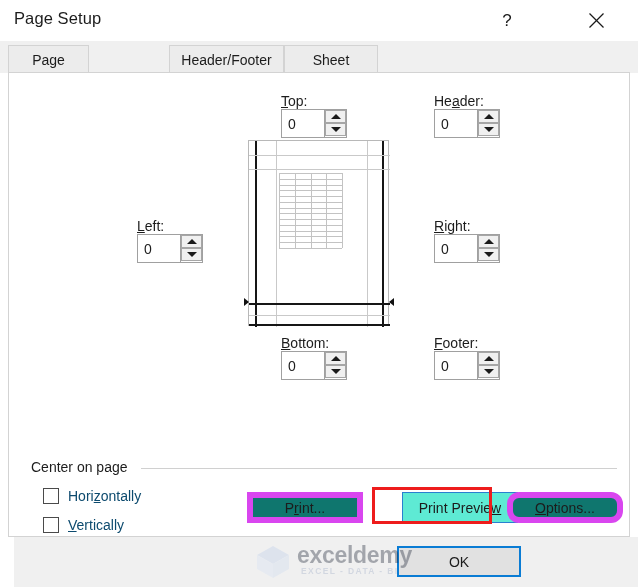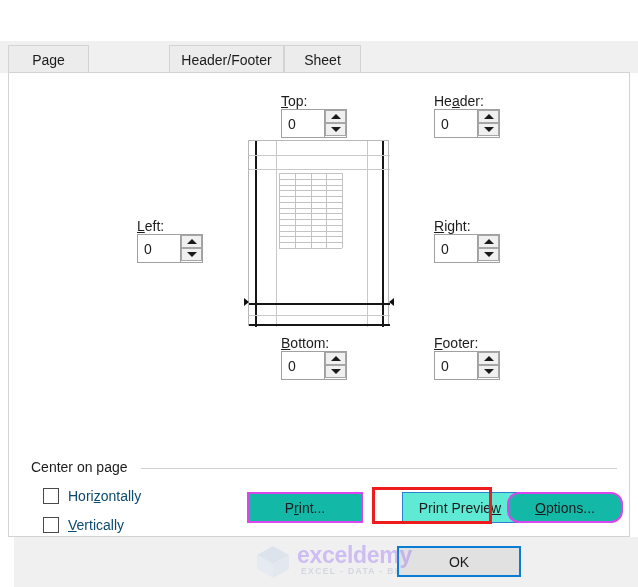--- a/index.html
+++ b/index.html
@@ -61,21 +61,21 @@
   .tab.selected {
     background: #ffffff;
     border-color: #d3d3d3;
     top: 2px;
     height: 31px;
     z-index: 3;
   }
   #tab0 { left: 8px;   width: 81px; }
   #tab1 { left: 89px;  width: 80px; }
   #tab2 { left: 169px; width: 115px; }
-  #tab3 { left: 284px; width: 77px; }
+  #tab3 { left: 284px; width: 94px; }
 
   
   .panel {
     position: absolute; left: 8px; top: 72px;
     width: 622px; height: 465px;
     background: #ffffff;
     border: 1px solid #d3d3d3;
     box-sizing: border-box;
   }
 
@@ -193,22 +193,22 @@
     box-sizing: border-box;
     margin-right: 9px;
   }
   .checkrow span {
     font-size: 14px; color: #0c4a6e;
   }
 
   
   .btn {
     position: absolute;
-    background: #14b8a6;
-    border: 2px solid #d946ef;
+    background: #0f766e;
+    border: 6px solid #d946ef;
     box-sizing: border-box;
     display: flex; align-items: center; justify-content: center;
     font-size: 14px; color: #1c1c1c;
     cursor: default;
   }
   .btn.focus-blue {
     background: #5eead4;
     border: 1px solid #2a7fd0;
     margin-left: 25px;
   }
@@ -232,34 +232,46 @@
 
   
   .watermark {
     position: absolute; left: 247px; top: 542px;
     width: 168px; height: 38px;
     opacity: 0.34;
   }
   .wm-text {
     position: absolute; left: 50px; top: 0px;
     font-size: 23px; font-weight: bold;
-    color: #8b5cf6; letter-spacing: -0.3px;
+    color: #0f172a; letter-spacing: -0.3px;
   }
   .wm-sub {
     position: absolute; left: 54px; top: 24px;
     font-size: 8.5px; letter-spacing: 1.4px;
     color: #9aa8c4; font-weight: bold;
   }
   .wm-cube { position: absolute; left: 6px; top: 2px; }
 </style>
 </head>
 <body>
 
 <div class="dialog">
 
+  <div class="titlebar">
+    <div class="title-text">Page Setup</div>
+    <div class="tb-btn tb-help">
+      <span>?</span>
+    </div>
+    <div class="tb-btn tb-close">
+      <svg width="17" height="17" viewBox="0 0 17 17" aria-hidden="true">
+        <line x1="1.5" y1="1.5" x2="15.5" y2="15.5" stroke="#1a1a1a" stroke-width="1.2"></line>
+        <line x1="15.5" y1="1.5" x2="1.5" y2="15.5" stroke="#1a1a1a" stroke-width="1.2"></line>
+      </svg>
+    </div>
+  </div>
 
   <div class="tabstrip">
     <div class="tab" id="tab0">
       <span>Page</span>
     </div>
     <div class="tab" id="tab2">
       <span>Header/Footer</span>
     </div>
     <div class="tab" id="tab3">
       <span>Sheet</span>

